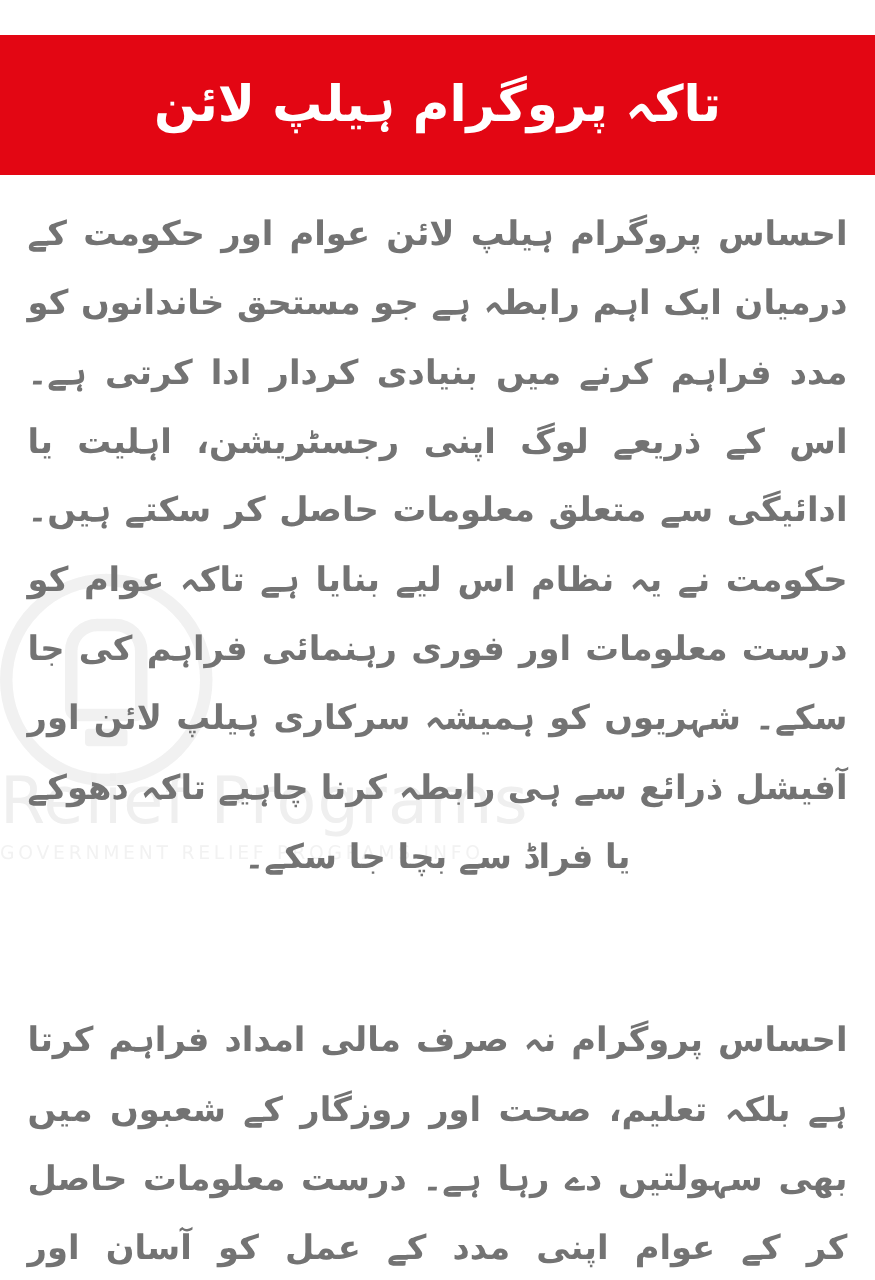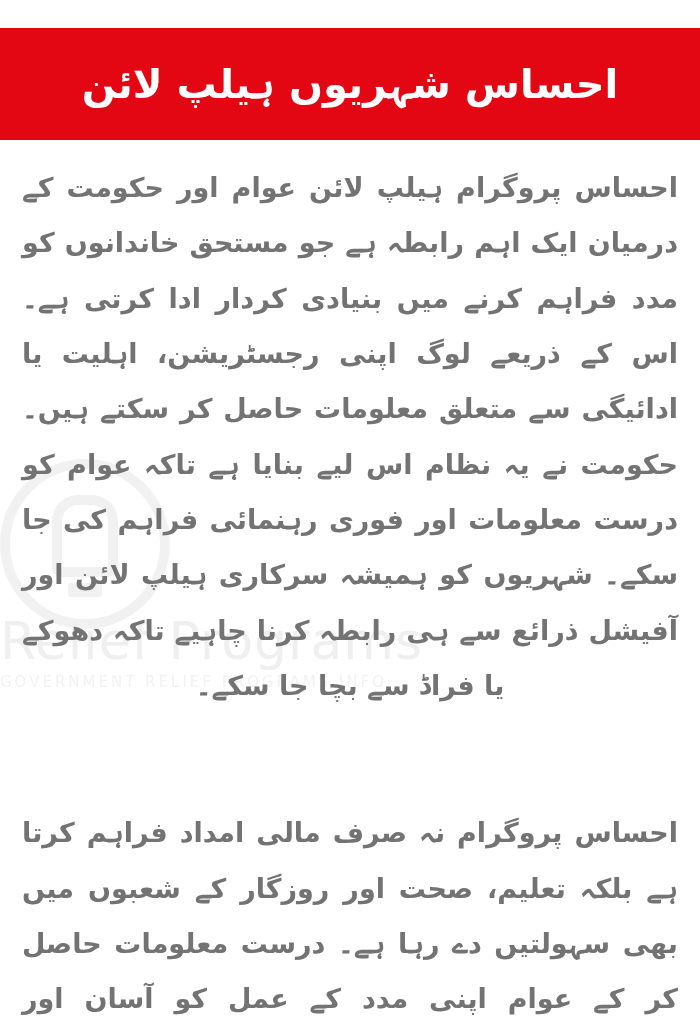--- a/index.html
+++ b/index.html
@@ -131,21 +131,21 @@
   .para.second {
     margin-top: 92px;
   }
 </style>
 </head>
 <body>
 
 <div class="page">
 
   <div class="header-banner">
-    <div class="header-title">احساس شہریوں ہیلپ لائن</div>
+    <div class="header-title">تاکہ پروگرام ہیلپ لائن</div>
   </div>
 
   <div class="watermark">
     <div class="wm-mark"></div>
     <div class="wm-text">Relief Programs</div>
     <div class="wm-sub">GOVERNMENT RELIEF PROGRAMS INFO</div>
   </div>
 
   <div class="content">
     <p class="para first">احساس پروگرام ہیلپ لائن عوام اور حکومت کے درمیان ایک اہم رابطہ ہے جو مستحق خاندانوں کو مدد فراہم کرنے میں بنیادی کردار ادا کرتی ہے۔ اس کے ذریعے لوگ اپنی رجسٹریشن، اہلیت یا ادائیگی سے متعلق معلومات حاصل کر سکتے ہیں۔ حکومت نے یہ نظام اس لیے بنایا ہے تاکہ عوام کو درست معلومات اور فوری رہنمائی فراہم کی جا سکے۔ شہریوں کو ہمیشہ سرکاری ہیلپ لائن اور آفیشل ذرائع سے ہی رابطہ کرنا چاہیے تاکہ دھوکے یا فراڈ سے بچا جا سکے۔</p>

